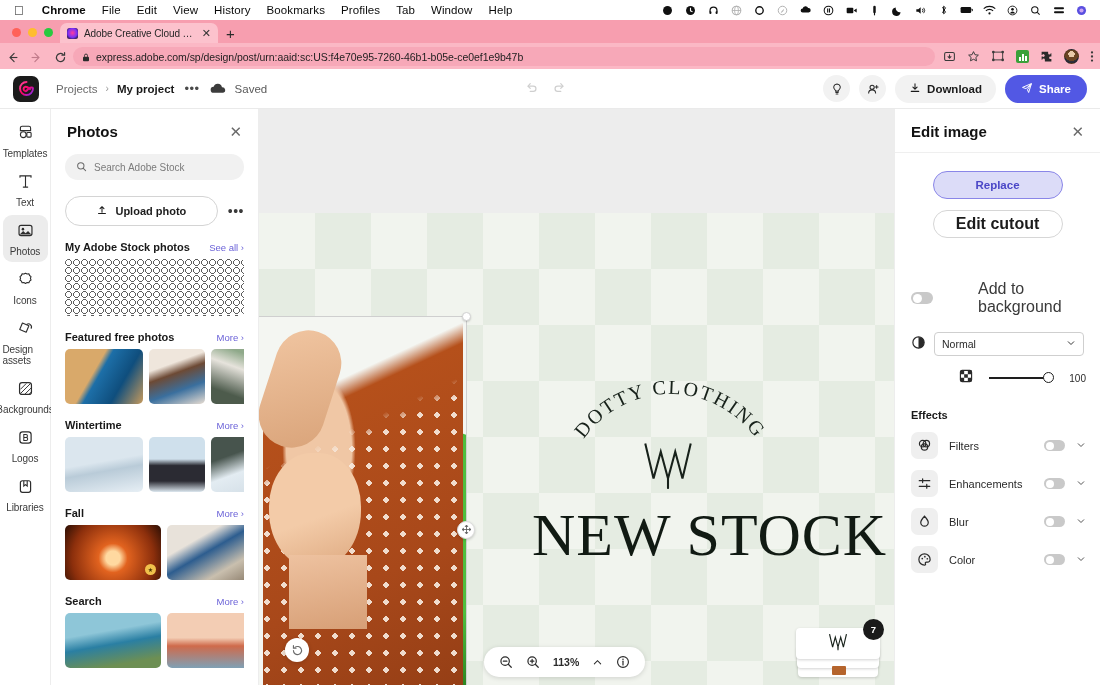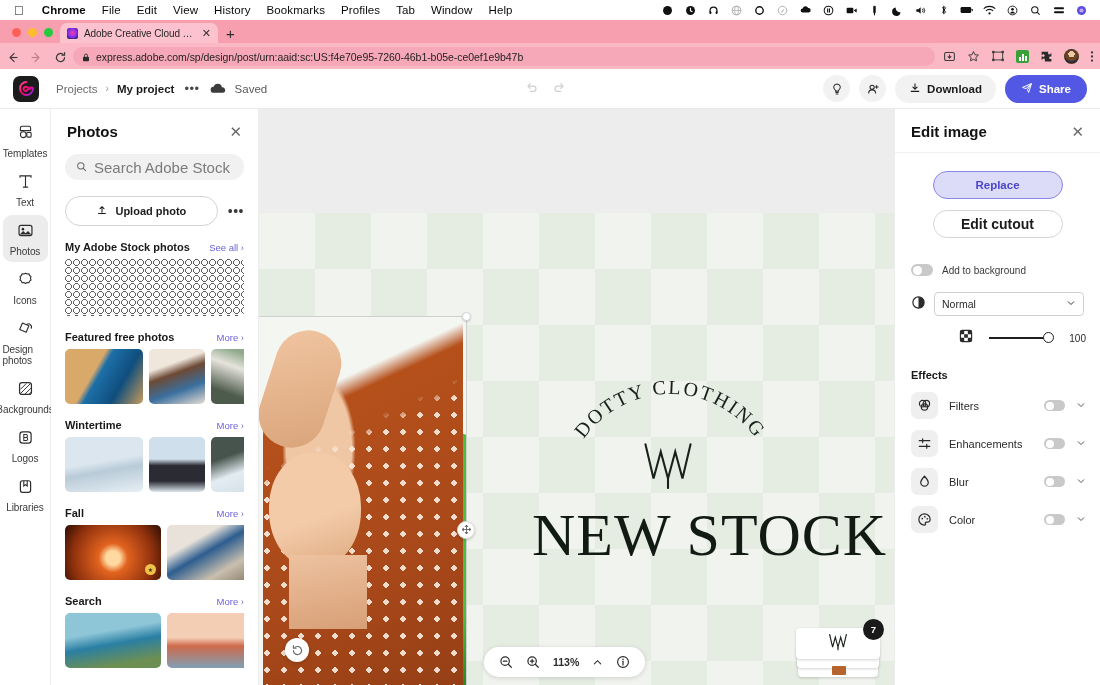--- a/index.html
+++ b/index.html
@@ -149,21 +149,21 @@
     display: flex; align-items: center; justify-content: space-between;
     padding: 14px 16px 10px;
   }
   .panelhead h2 { font-size: 15px; color: #121212; font-weight: bold; }
   .panelhead .x { font-size: 15px; color: #6a6a6a; line-height: 1; }
   .searchbox {
     margin: 4px 14px 0; height: 26px; border-radius: 13px; background: #f1f1f1;
     display: flex; align-items: center; gap: 7px; padding: 0 11px;
   }
   .searchbox input {
-    border: none; background: transparent; outline: none; font-size: 15px;
+    border: none; background: transparent; outline: none; font-size: 10px;
     color: #5d5d5d; width: 100%; font-family: "Liberation Sans", sans-serif;
   }
   .searchbox input::placeholder { color: #7b7b7b; }
   .uploadrow {
     display: flex; align-items: center; justify-content: center; gap: 10px;
     margin-top: 16px; padding: 0 14px;
   }
   .uploadbtn {
     flex: 1; height: 30px; border: 1px solid #d4d4d4; border-radius: 15px;
     display: flex; align-items: center; justify-content: center; gap: 7px;
@@ -338,35 +338,35 @@
   }
   .rhead h2 { font-size: 15px; color: #121212; font-weight: bold; }
   .rhead .x { font-size: 15px; color: #6a6a6a; line-height: 1; }
   .replacebtn {
     margin: 18px auto 0; width: 130px; height: 28px; border-radius: 14px;
     background: #dcdcf8; border: 1.4px solid #8a86e8; color: #4b47c7;
     display: flex; align-items: center; justify-content: center;
     font-size: 11.5px; font-weight: bold;
   }
   .cutoutbtn {
-    margin: 11px auto 0; width: 130px; height: 28px; border-radius: 14px;
+    margin: 11px auto 16px; width: 130px; height: 28px; border-radius: 14px;
     background: #fff; border: 1px solid #d6d6d6; color: #1c1c1c;
     display: flex; align-items: center; justify-content: center;
-    font-size: 14px; font-weight: bold;
+    font-size: 16px; font-weight: bold;
   }
   .togrow { display: flex; align-items: center; gap: 9px; padding: 26px 0 0 16px; }
   .toggle {
     width: 22px; height: 12px; border-radius: 6px; background: #c9c9c9;
     position: relative; flex: none;
   }
   .toggle::after {
     content: ""; position: absolute; left: 1.5px; top: 1.5px;
     width: 9px; height: 9px; border-radius: 50%; background: #fff;
   }
-  .togrow .tlab { font-size: 10px; color: #3a3a3a; }
+  .togrow .tlab { font-size: 16px; color: #3a3a3a; margin-left: 36px; }
   .blendrow { display: flex; align-items: center; gap: 8px; padding: 16px 16px 0; }
   .blendrow .bic { color: #2a2a2a; flex: none; }
   .selectbox {
     flex: 1; height: 24px; border: 1px solid #cfcfcf; border-radius: 4px;
     display: flex; align-items: center; justify-content: space-between;
     padding: 0 7px; font-size: 10.5px; color: #2a2a2a; background: #fff;
   }
   .opacrow { display: flex; align-items: center; gap: 16px; padding: 13px 14px 0 16px; margin-left: 48px; }
   .opacrow .oic { color: #2a2a2a; flex: none; }
   .track { flex: 1; height: 2px; background: #1e1e1e; position: relative; }
@@ -726,21 +726,21 @@
       </span>
       <span class="rlabel">Icons</span>
     </div>
     <div class="railitem">
       <span>
         <svg width="17" height="17" viewBox="0 0 20 20">
             <path d="M6.4 3.6l7.6 3.2-3.2 7.6-7.6-3.2z" stroke="#2d2d2d" stroke-width="1.3" fill="none" stroke-linejoin="round"></path>
             <path d="M11.4 5.2a3.6 3.6 0 015 5" stroke="#2d2d2d" stroke-width="1.3" fill="none"></path>
           </svg>
       </span>
-      <span class="rlabel">Design photos</span>
+      <span class="rlabel">Design assets</span>
     </div>
     <div class="railitem">
       <span>
         <svg width="17" height="17" viewBox="0 0 20 20">
             <rect x="3" y="3" width="14" height="14" rx="3" stroke="#2d2d2d" stroke-width="1.4" fill="none"></rect>
             <path d="M4 11l7-7M4 16l12-12M9 17l8-8M14 17l3-3" stroke="#2d2d2d" stroke-width="1.1"></path>
           </svg>
       </span>
       <span class="rlabel">Backgrounds</span>
     </div>

